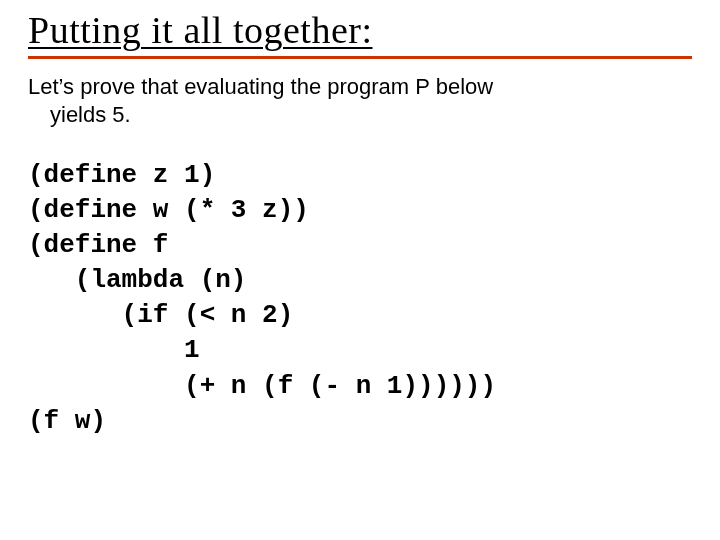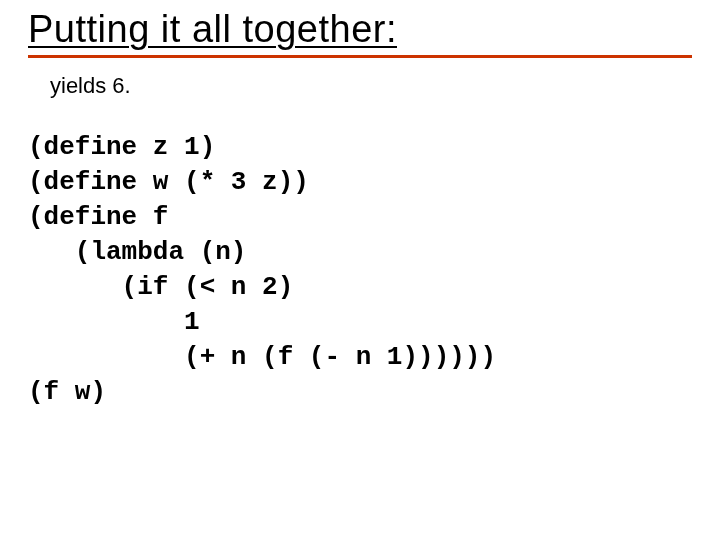--- a/index.html
+++ b/index.html
@@ -11,21 +11,21 @@
     font-family: Verdana, Geneva, sans-serif;
     color: #000000;
   }
   .slide {
     box-sizing: border-box;
     padding: 8px 28px 0 28px;
     width: 720px;
     height: 540px;
   }
   .title {
-    font-family: Liberation Sans, sans-serif;
+    font-family: Liberation Serif, serif;
     font-size: 38px;
     font-weight: 400;
     text-decoration: underline;
     text-decoration-thickness: 2px;
     text-underline-offset: 4px;
     margin: 0 0 4px 0;
     letter-spacing: 0.5px;
   }
   .rule {
     height: 3px;
@@ -54,21 +54,22 @@
   }
 </style>
 </head>
 <body>
 
 <div class="slide">
   <h1 class="title">Putting it all together:</h1>
   <div class="rule"></div>
 
   <p class="body-text">
-    <span class="indent">yields 6.</span>
+    <span>Let’s prove that evaluating the program P below</span>
+    <span class="indent">yields 5.</span>
   </p>
 
   <pre class="code">(define z 1)
 (define w (* 3 z))
 (define f
    (lambda (n)
       (if (&lt; n 2)
           1
           (+ n (f (- n 1))))))
 (f w)</pre>

